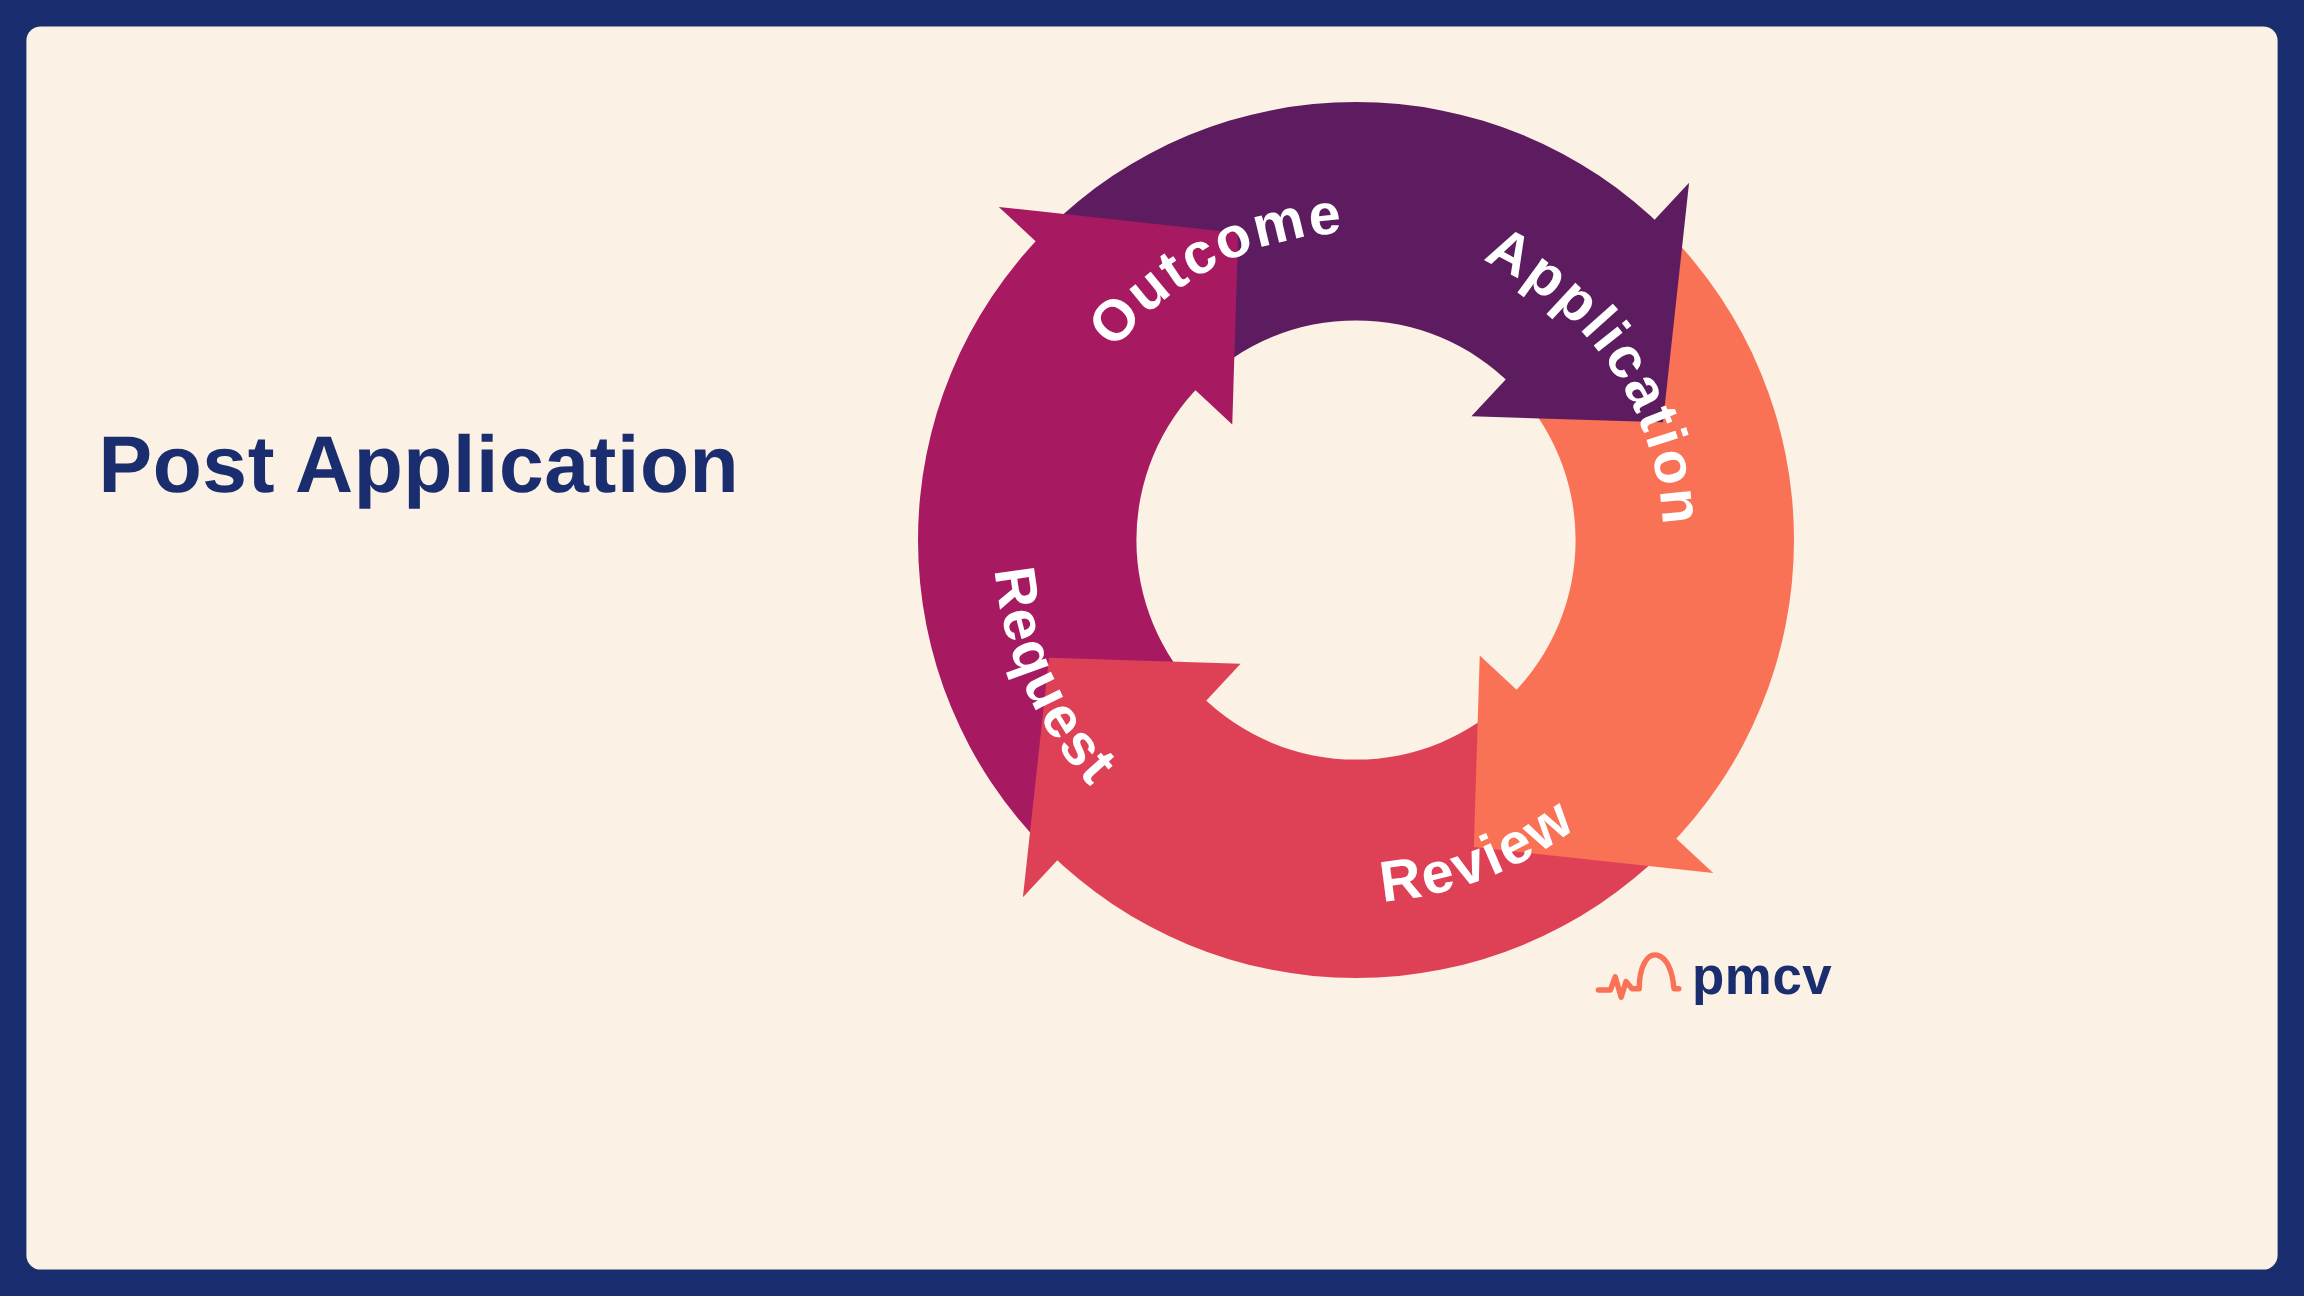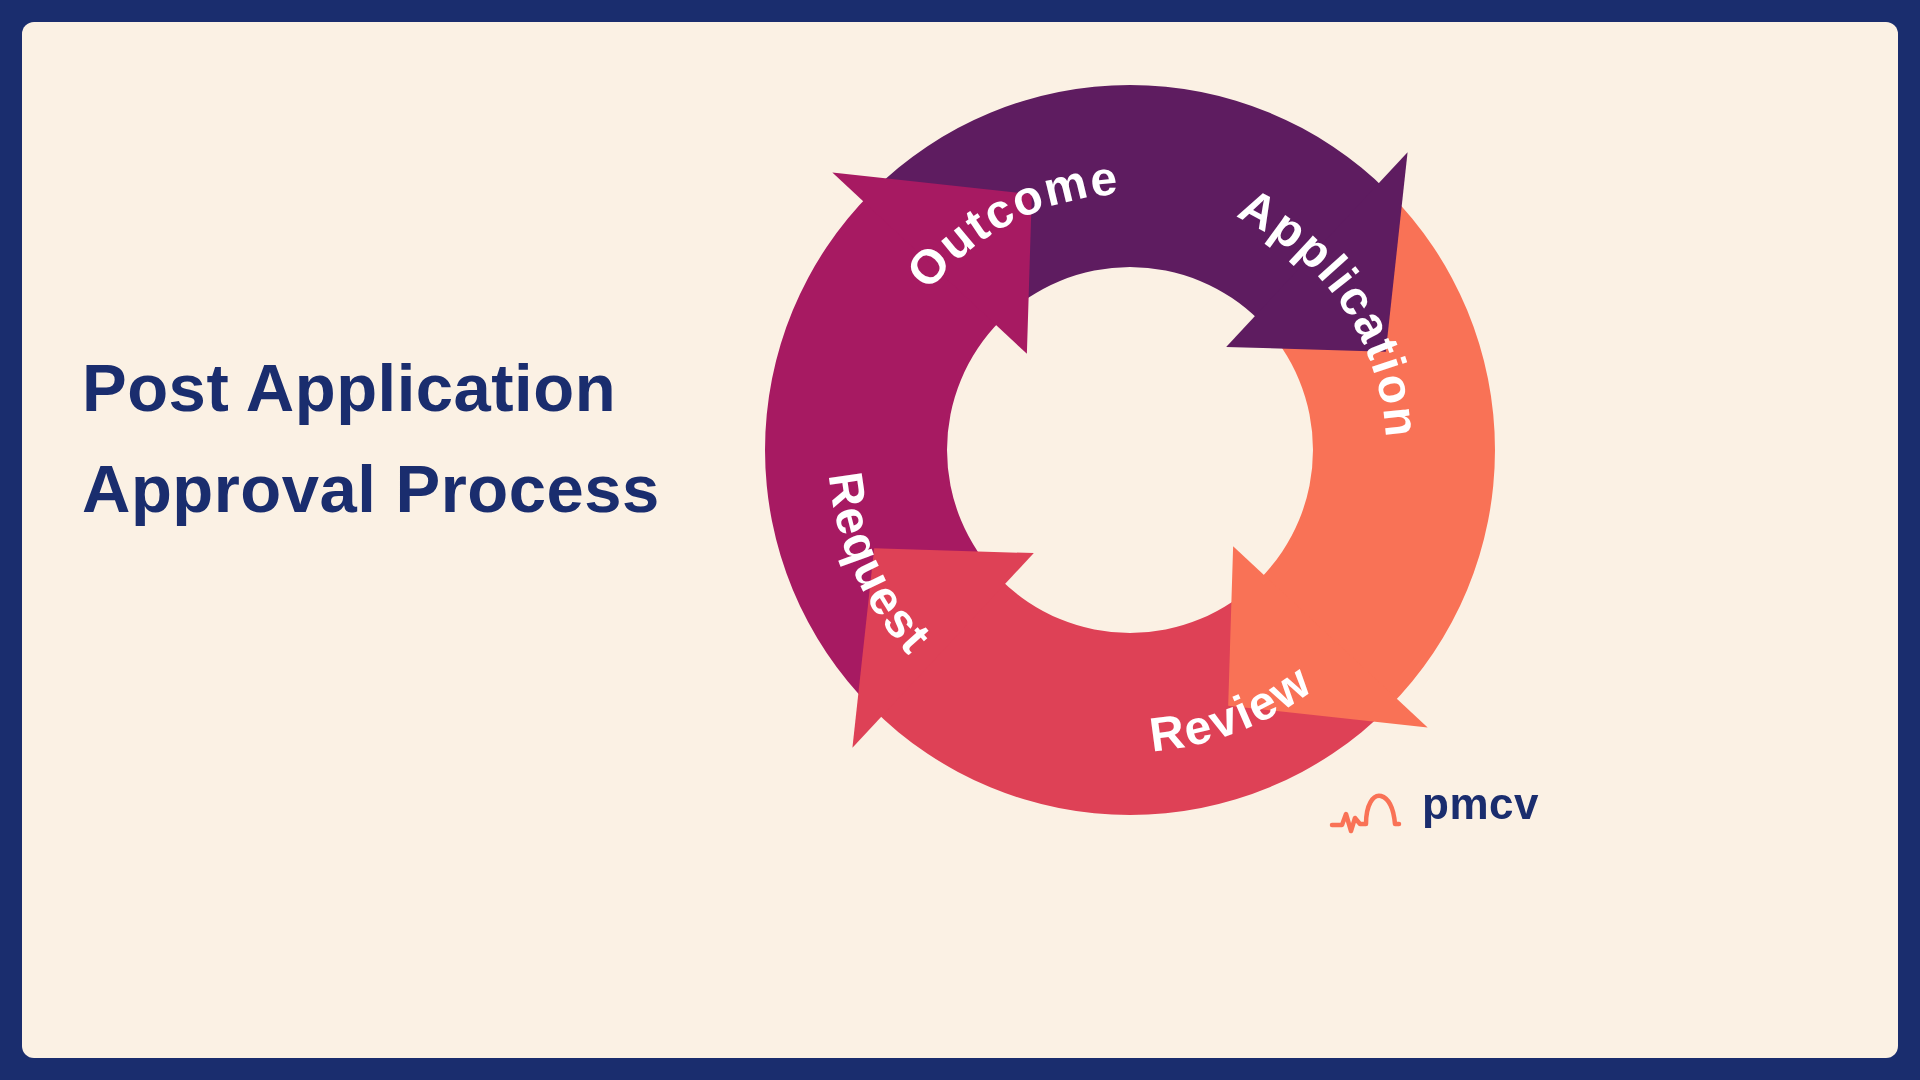--- a/index.html
+++ b/index.html
@@ -41,22 +41,22 @@
     top: 0;
     width: 1920px;
     height: 1080px;
     pointer-events: none;
   }
   .logo {
     position: absolute;
     left: 1328px;
     top: 782px;
     display: flex;
-    align-items: flex-start;
-    gap: 20px;
+    align-items: flex-end;
+    gap: 8px;
   }
   .logo-icon {
     width: 74px;
     height: 56px;
     display: block;
   }
   .logo-icon path {
     fill: none;
     stroke: var(--logo-icon-color);
     stroke-width: 4.5;
@@ -73,21 +73,20 @@
   }
 </style>
 </head>
 <body>
 
 <div class="frame">
   <div class="canvas"></div>
 
   <div class="title">
     <div>Post Application</div>
-    <div>Approval Process</div>
   </div>
 
   <svg class="diagram" viewBox="0 0 1920 1080" xmlns="http://www.w3.org/2000/svg">
       <path d="M 871.91,191.91 A 365 365 0 0 1 1388.09,191.91 L 1259.40,320.60 A 183 183 0 0 0 1000.60,320.60 Z" fill="#5E1C60"></path>
       <path d="M 1388.09,191.91 A 365 365 0 0 1 1388.09,708.09 L 1259.40,579.40 A 183 183 0 0 0 1259.40,320.60 Z" fill="#F97256"></path>
       <path d="M 1388.09,708.09 A 365 365 0 0 1 871.91,708.09 L 1000.60,579.40 A 183 183 0 0 0 1259.40,579.40 Z" fill="#DE4156"></path>
       <path d="M 871.91,708.09 A 365 365 0 0 1 871.91,191.91 L 1000.60,320.60 A 183 183 0 0 0 1000.60,579.40 Z" fill="#A71A62"></path>
       <path d="M 1407.57,152.34 L 1385.80,351.81 L 1226.16,346.88 Z" fill="#5E1C60"></path>
       <path d="M 1427.66,727.57 L 1228.19,705.80 L 1233.12,546.16 Z" fill="#F97256"></path>
       <path d="M 852.43,747.66 L 874.20,548.19 L 1033.84,553.12 Z" fill="#DE4156"></path>

